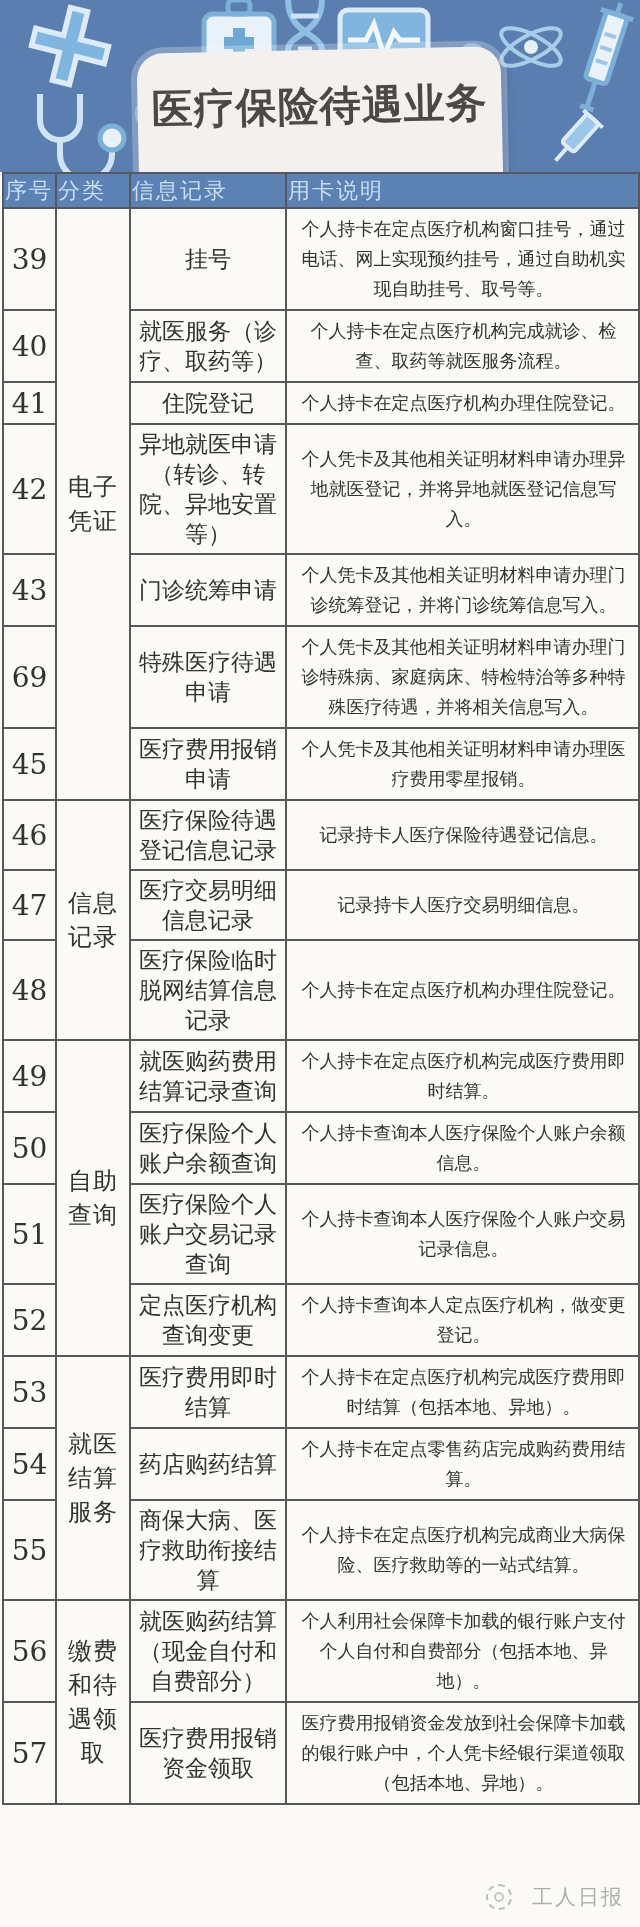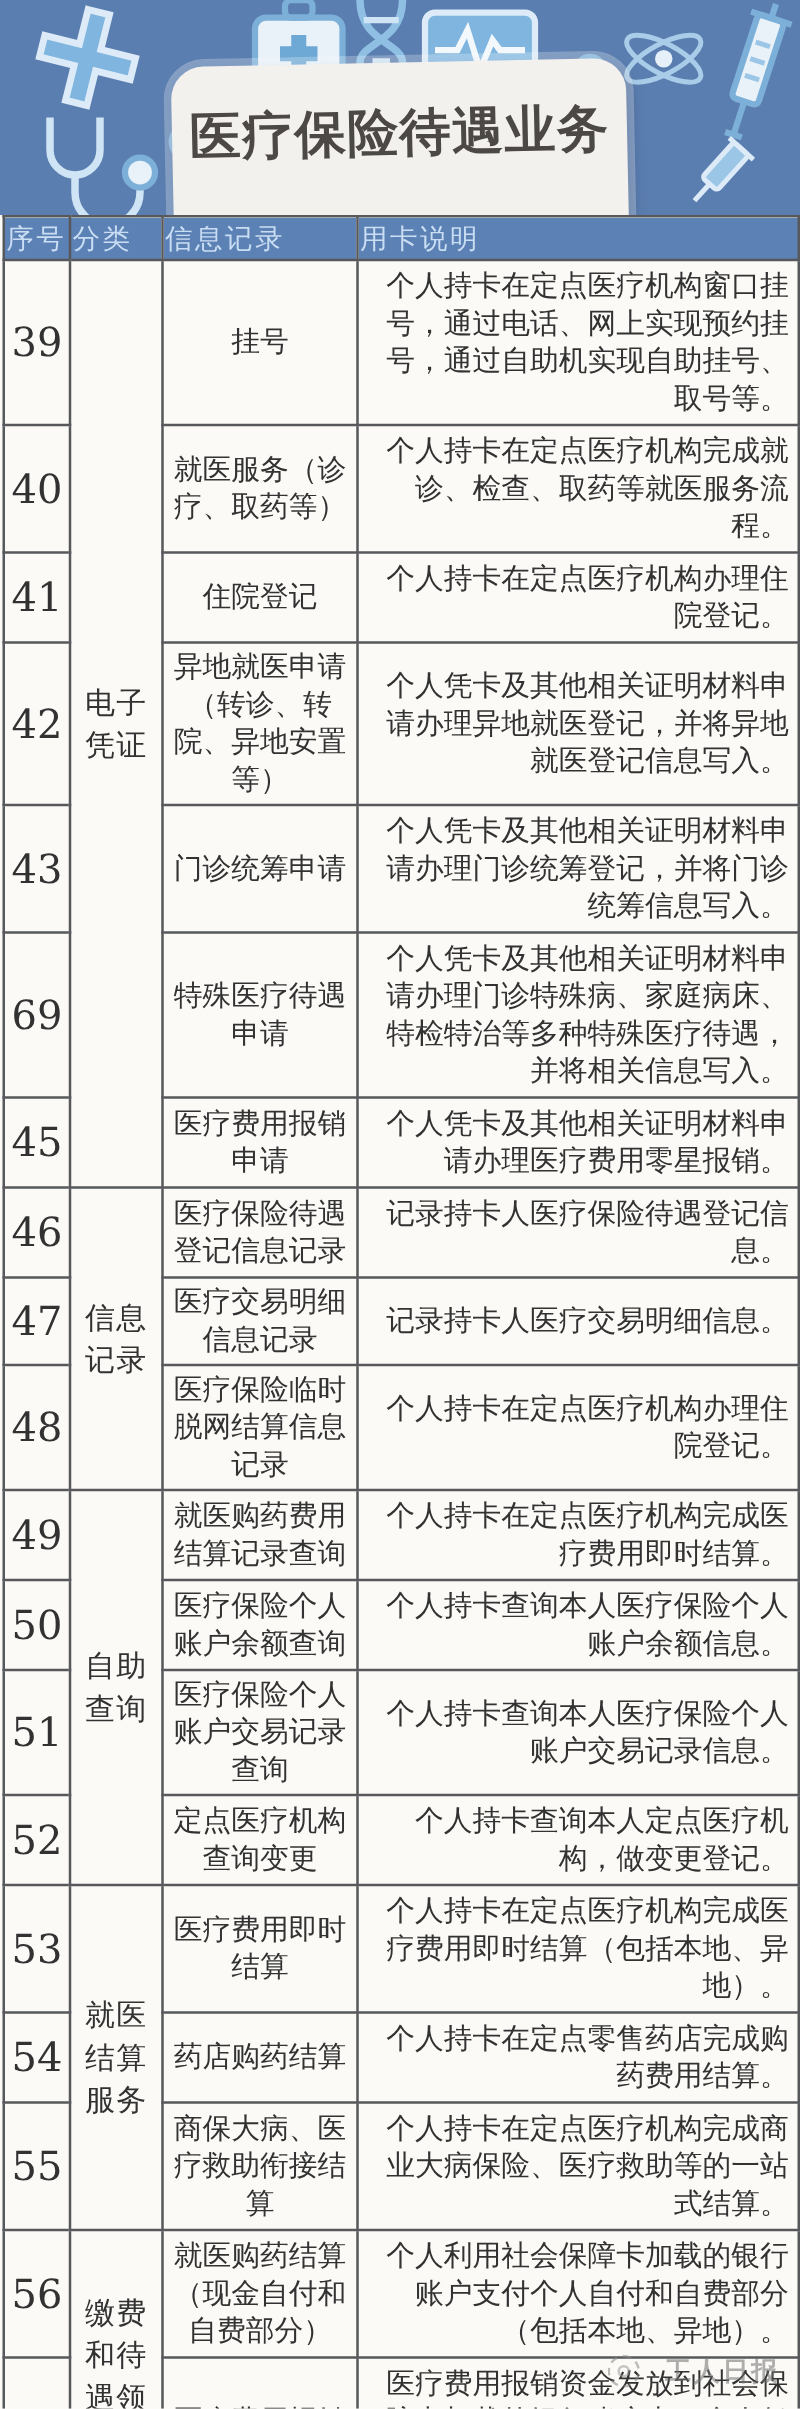--- a/index.html
+++ b/index.html
@@ -55,51 +55,50 @@
     color:var(--header-text,#c9ddf3);
     font-family:"DejaVu Sans","Liberation Sans",sans-serif;
     font-weight:normal;
     font-size:22px;
     text-align:left;
     letter-spacing:2px;
     margin-left:36px;
   }
   td.col-no{
     text-align:center;
-    font-size:32px;
+    font-size:28px;
     color:var(--text-color,#323232);
     padding:2px;
   }
   td.col-cat{
     text-align:center;
     font-size:24px;line-height:34px;
     color:var(--text-color,#323232);
     padding:2px 11px;
     letter-spacing:1px;
     border-radius:23px;
   }
   td.col-item{
     text-align:center;
     font-size:23px;line-height:30px;
     color:var(--text-color,#323232);
     padding:4px 3px;
   }
   td.col-desc{
-    text-align:right;
-    font-size:23px;line-height:30px;
+    text-align:center;
+    font-size:18px;line-height:30px;
     color:var(--text-color,#323232);
     padding:5px 7px 5px 9px;
   }
   
   #watermark{
     position:absolute;z-index:5;
     top:1883px;right:16px;
     display:flex;align-items:center;gap:20px;
     opacity:.55;
-    font-weight:bold;
   }
   #watermark-logo{
     width:26px;height:26px;border-radius:50%;
     border:2px dashed #8a8a8a;
     box-sizing:border-box;
     position:relative;
   }
   #watermark-logo:after{
     content:"";position:absolute;left:6px;top:6px;right:6px;bottom:6px;
     border-radius:50%;border:2px solid #9a9a9a;

